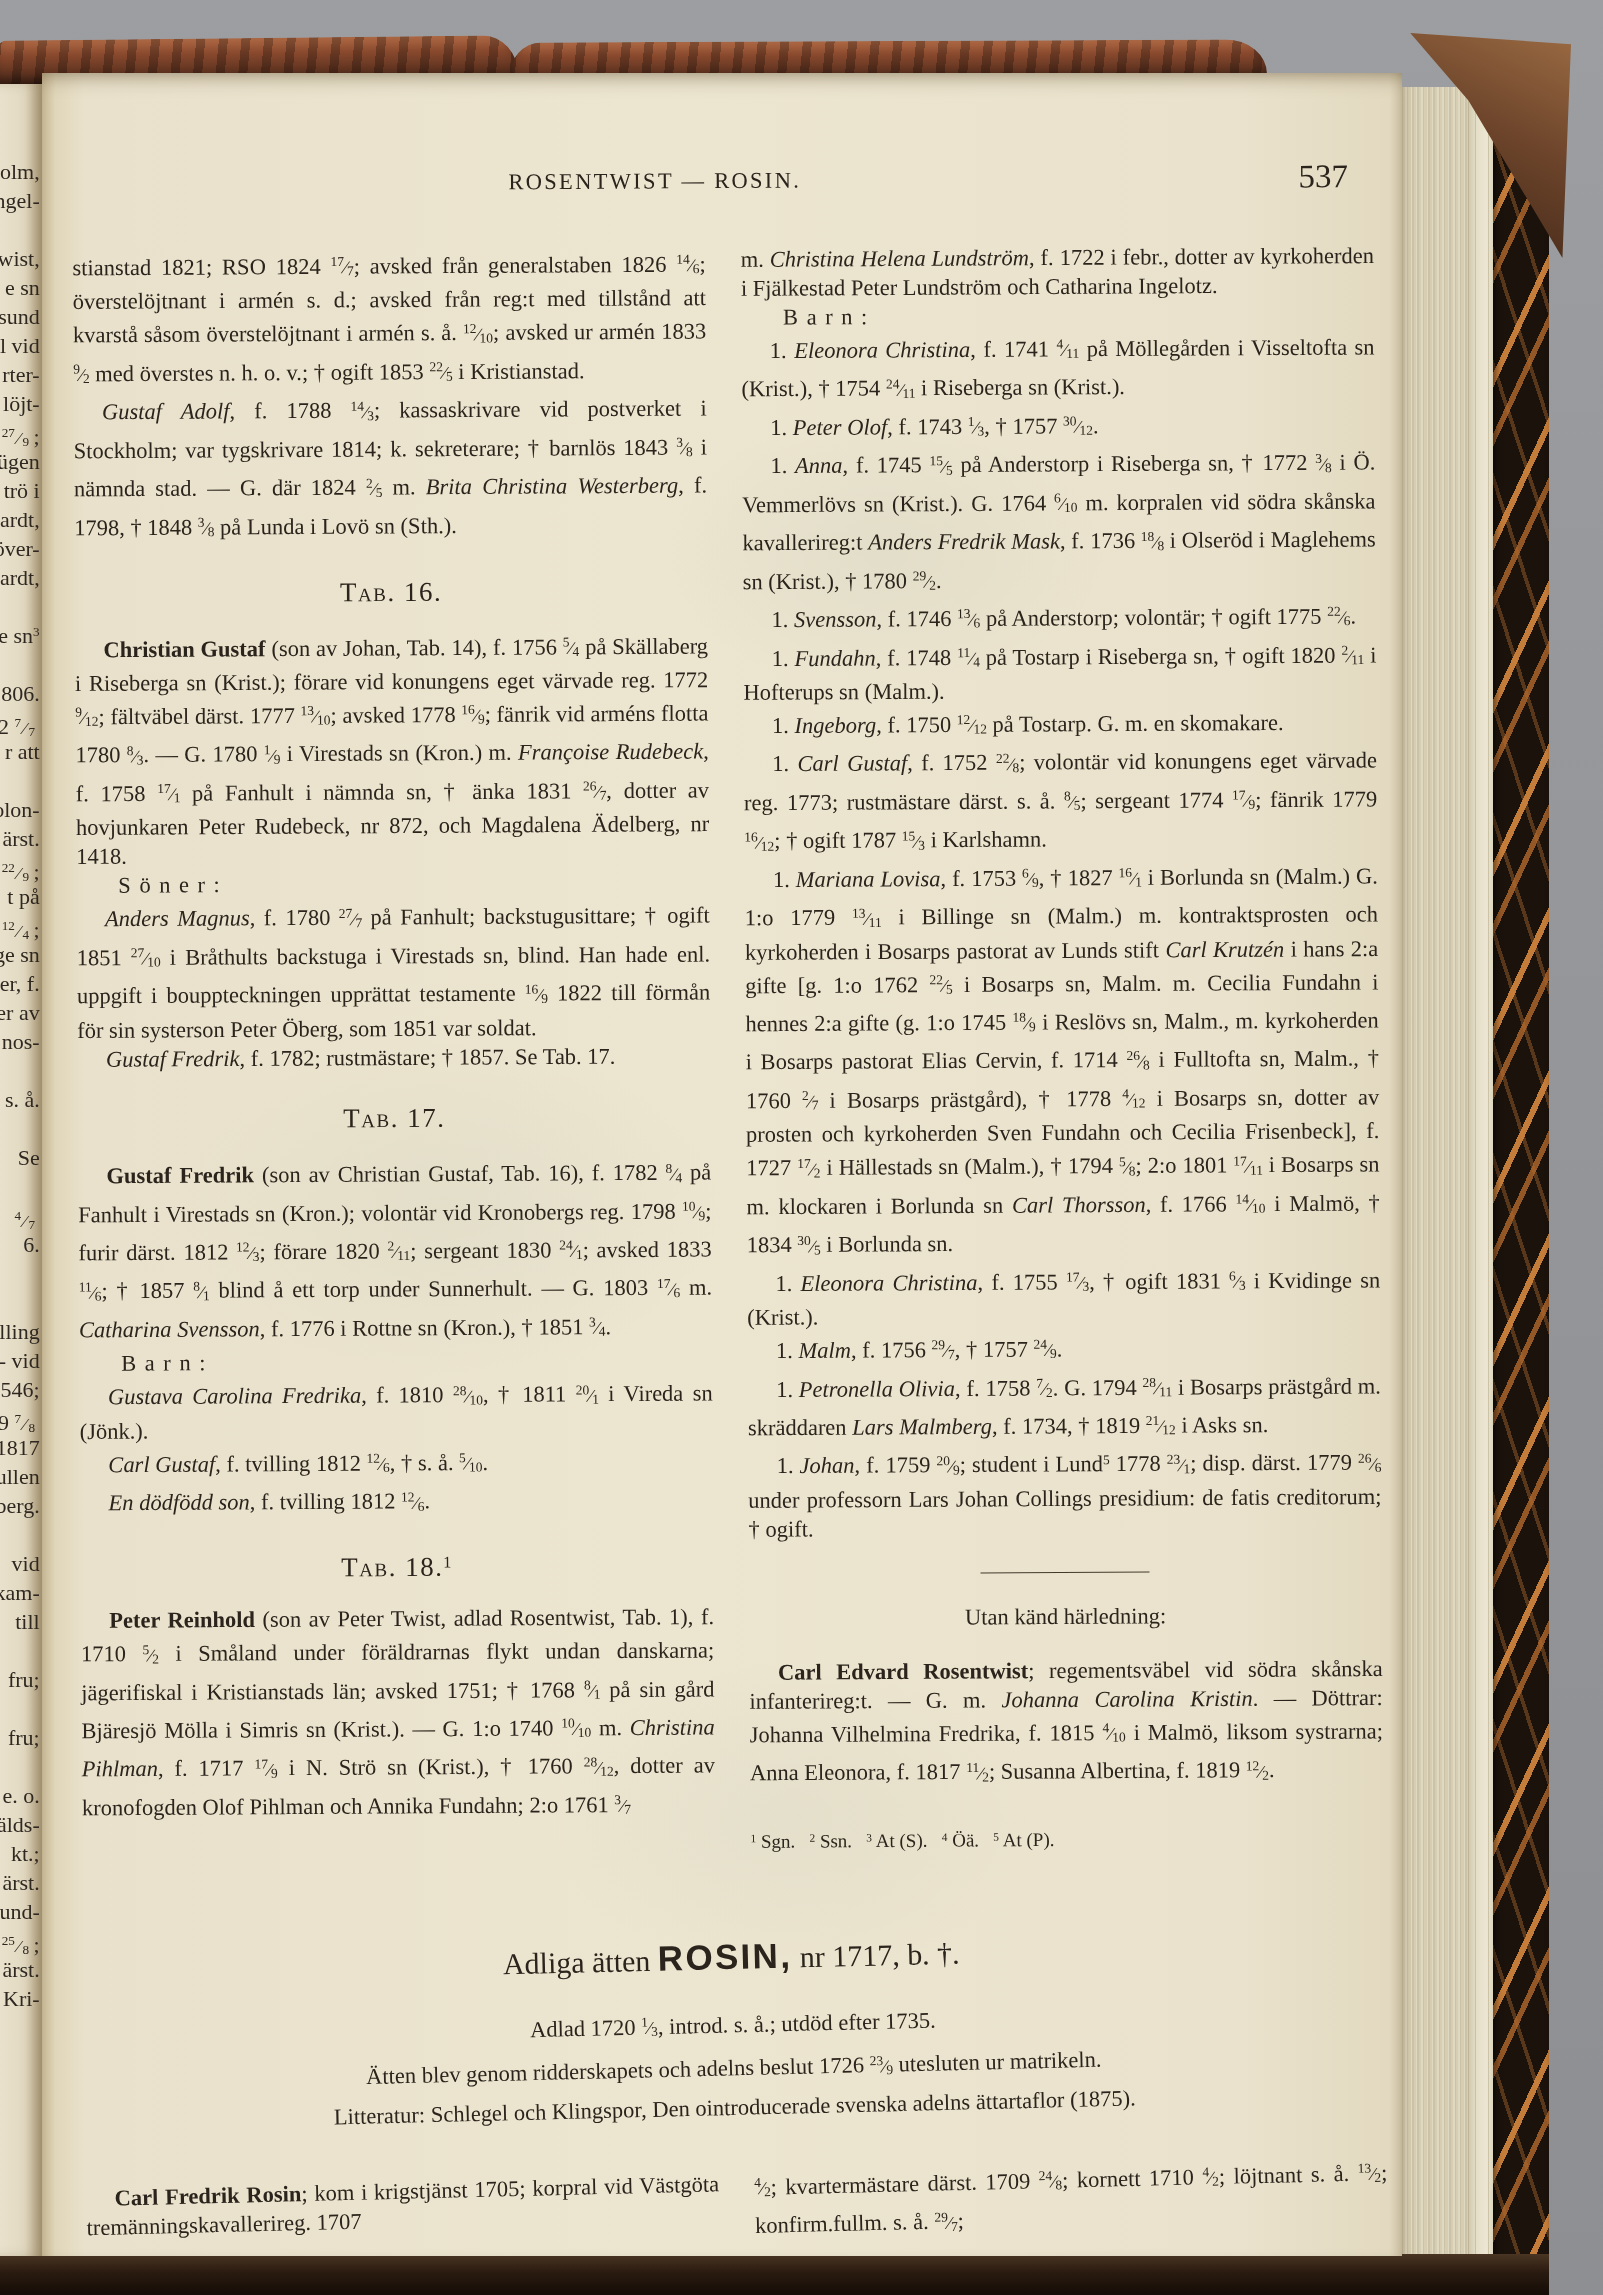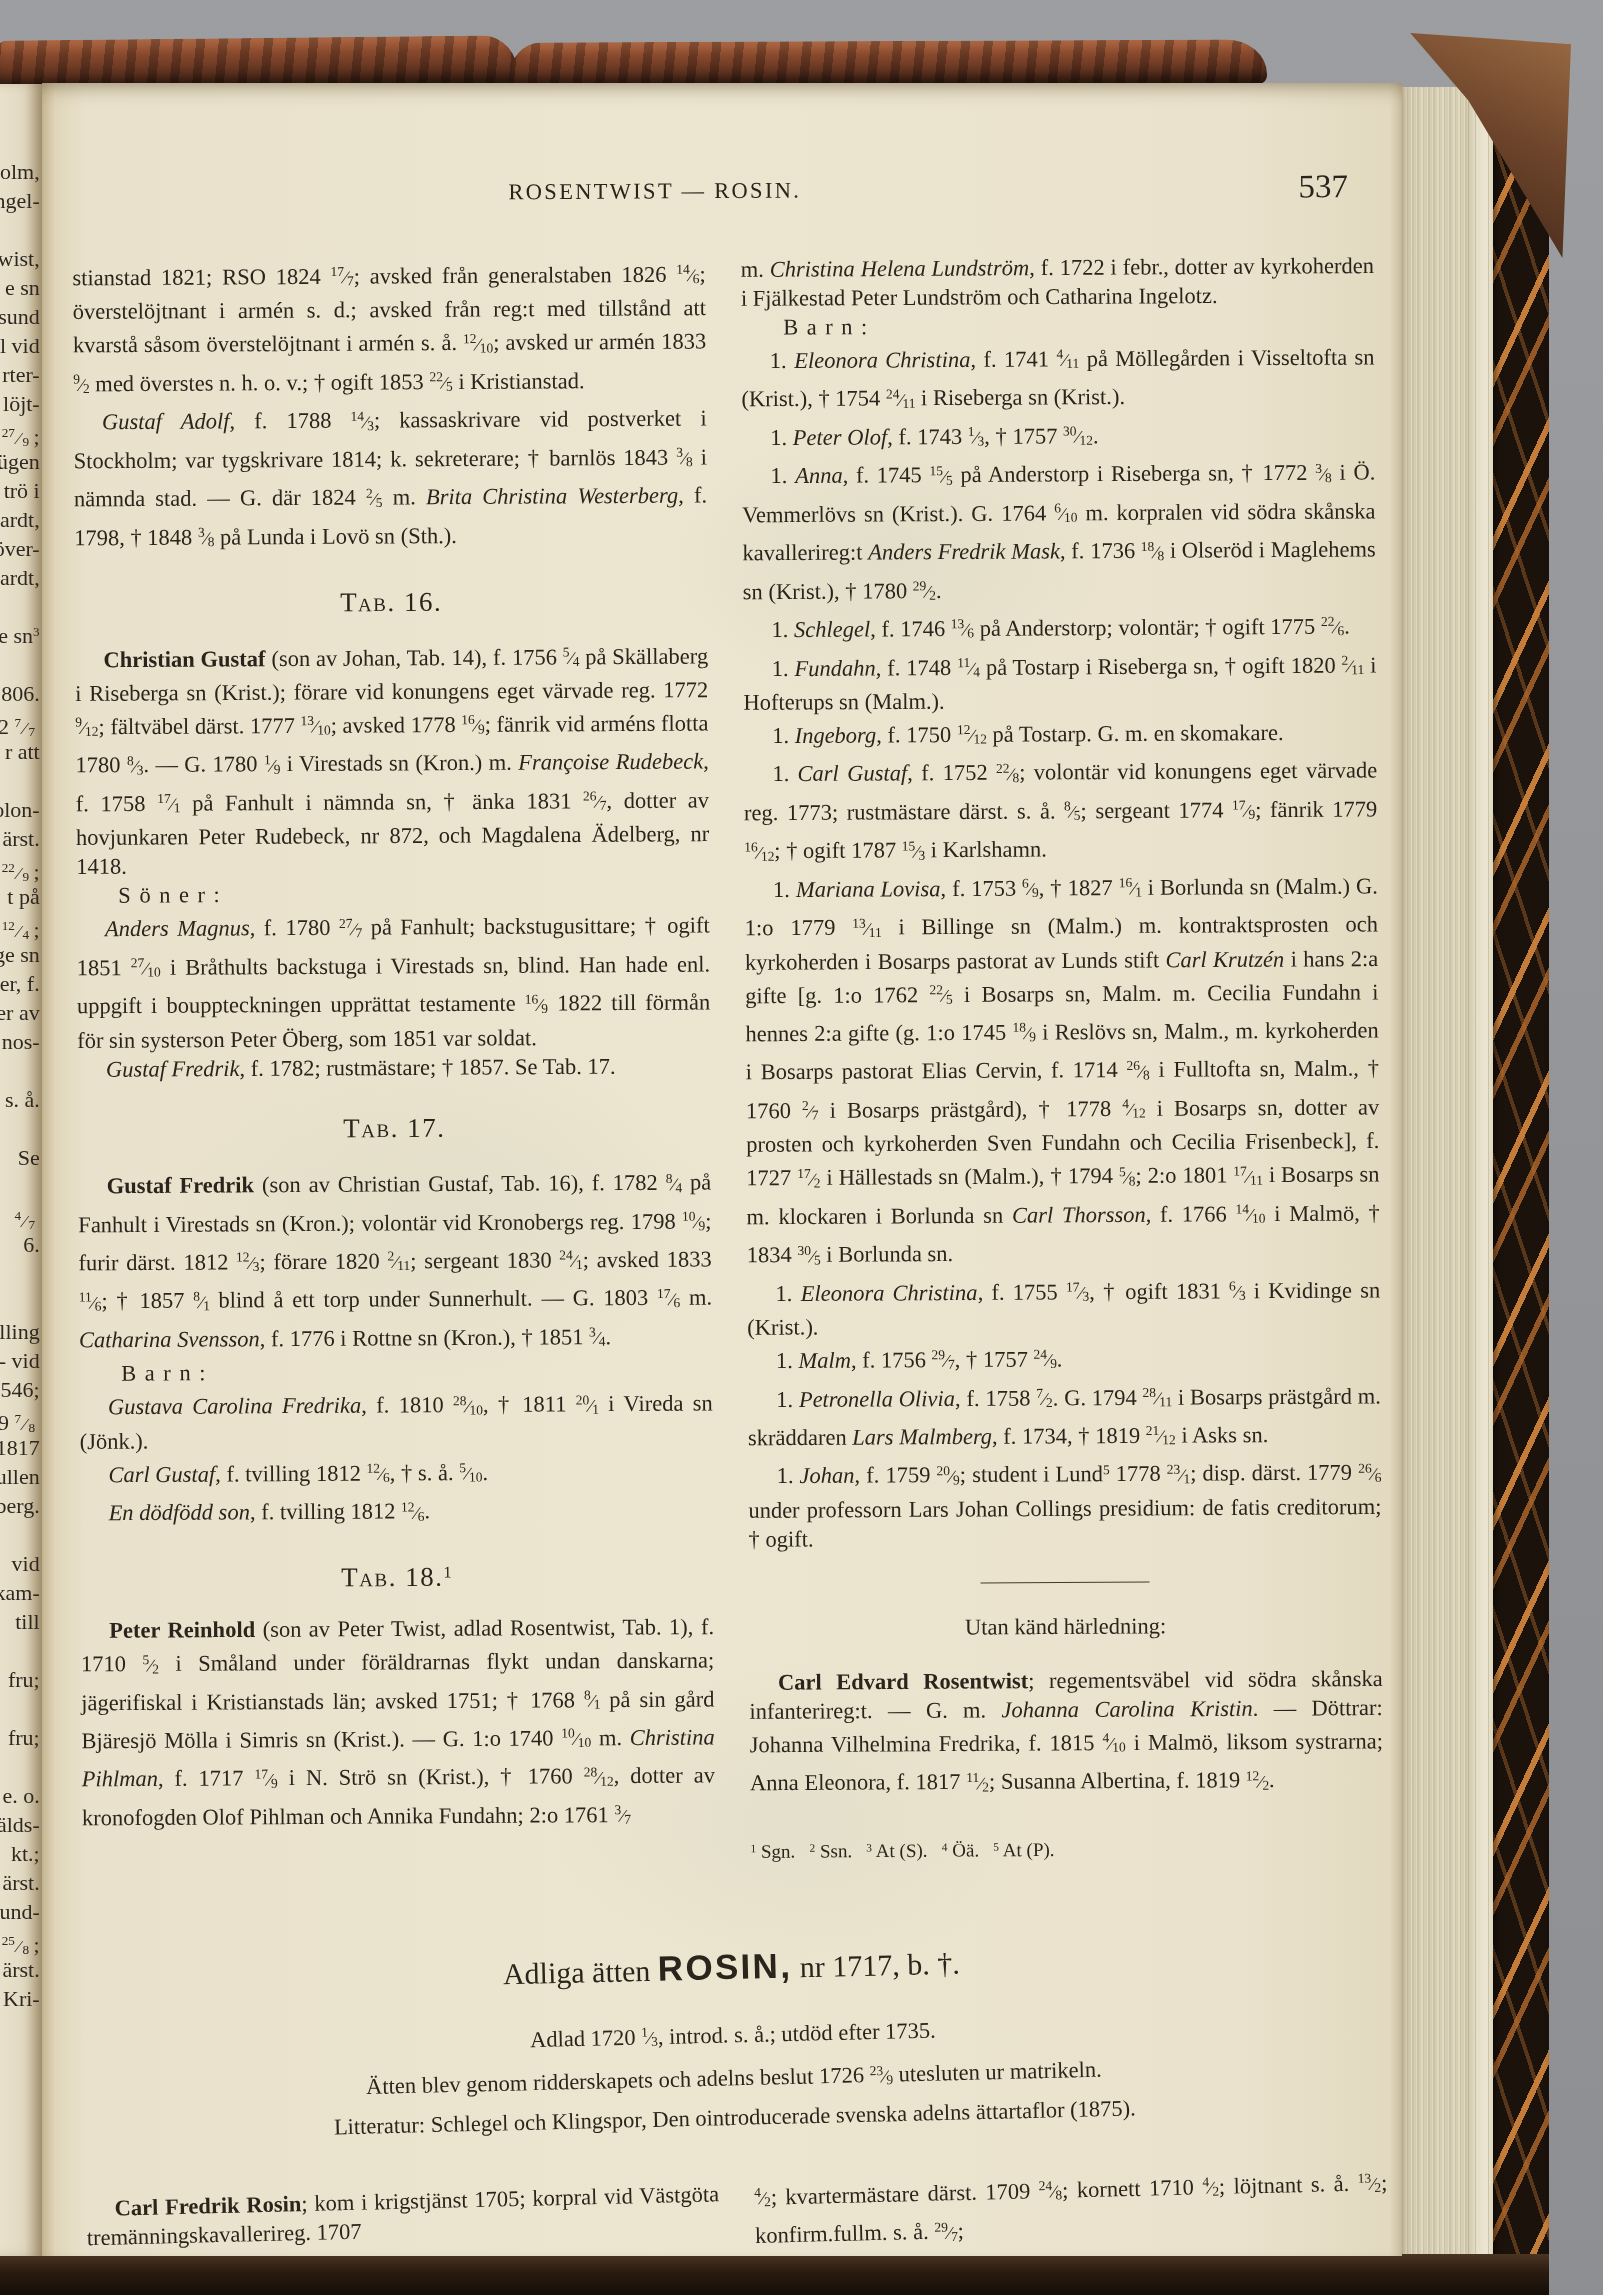--- a/index.html
+++ b/index.html
@@ -59,21 +59,21 @@
     background:linear-gradient(90deg,#e9e1cc 0%,#e2d9c1 60%,#cdbd99 100%);
     box-shadow:inset -12px 0 15px -6px rgba(80,60,30,.45);
     overflow:hidden;
     padding-top:73px;box-sizing:border-box;
     color:#2f2820;font-size:22px;text-align:right;
   }
   .frag{height:29px;line-height:29px;display:flex;justify-content:flex-end;}
   .frag span{white-space:nowrap;padding-right:2.3px;}
   
   .page{
-    position:absolute;left:42px;top:83px;width:1360px;bottom:39px;
+    position:absolute;left:42px;top:73px;width:1360px;bottom:39px;
     background:
       radial-gradient(315px 195px at 62% 22%, rgba(145,168,150,.10), rgba(0,0,0,0) 70%),
       radial-gradient(390px 240px at 30% 52%, rgba(145,168,150,.09), rgba(0,0,0,0) 70%),
       radial-gradient(345px 225px at 55% 80%, rgba(145,168,150,.08), rgba(0,0,0,0) 70%),
       linear-gradient(90deg,#c9ba97 0,#e0d6ba 13.5px,#e9e1cb 42px,#ece5d0 45%,#eae2cc 88%,#e2d9c0 99%,#d6cbae 100%);
     box-shadow:inset 0 15px 19.5px -12px rgba(100,80,50,.55), inset -4.5px 0 12px -6px rgba(120,100,70,.35);
   }
   .page-inner{
     position:absolute;inset:0;padding:95px 22.5px 0 36px;
     color:#2b241c;transform:rotate(-0.35deg);
@@ -347,21 +347,21 @@
             <div class="para"><i>En dödfödd son</i>, f. tvilling 1812 <span class="fr"><span class="n">12</span><span class="sl">⁄</span><span class="d">6</span></span>.</div>
             <div class="tab-heading">Tab. 18.<sup>1</sup></div>
             <div class="para"><b>Peter Reinhold</b> (son av Peter Twist, adlad Rosentwist, Tab. 1), f. 1710 <span class="fr"><span class="n">5</span><span class="sl">⁄</span><span class="d">2</span></span> i Småland under föräldrarnas flykt undan danskarna; jägerifiskal i Kristianstads län; avsked 1751; † 1768 <span class="fr"><span class="n">8</span><span class="sl">⁄</span><span class="d">1</span></span> på sin gård Bjäresjö Mölla i Simris sn (Krist.). — G. 1:o 1740 <span class="fr"><span class="n">10</span><span class="sl">⁄</span><span class="d">10</span></span> m. <i>Christina Pihlman</i>, f. 1717 <span class="fr"><span class="n">17</span><span class="sl">⁄</span><span class="d">9</span></span> i N. Strö sn (Krist.), † 1760 <span class="fr"><span class="n">28</span><span class="sl">⁄</span><span class="d">12</span></span>, dotter av kronofogden Olof Pihlman och Annika Fundahn; 2:o 1761 <span class="fr"><span class="n">3</span><span class="sl">⁄</span><span class="d">7</span></span></div>
           </div>
         <div class="col">
             <div class="para cont">m. <i>Christina Helena Lundström</i>, f. 1722 i febr., dotter av kyrkoherden i Fjälkestad Peter Lundström och Catharina Ingelotz.</div>
             <div class="para spaced">Barn:</div>
             <div class="para">1. <i>Eleonora Christina</i>, f. 1741 <span class="fr"><span class="n">4</span><span class="sl">⁄</span><span class="d">11</span></span> på Möllegården i Visseltofta sn (Krist.), † 1754 <span class="fr"><span class="n">24</span><span class="sl">⁄</span><span class="d">11</span></span> i Riseberga sn (Krist.).</div>
             <div class="para">1. <i>Peter Olof</i>, f. 1743 <span class="fr"><span class="n">1</span><span class="sl">⁄</span><span class="d">3</span></span>, † 1757 <span class="fr"><span class="n">30</span><span class="sl">⁄</span><span class="d">12</span></span>.</div>
             <div class="para">1. <i>Anna</i>, f. 1745 <span class="fr"><span class="n">15</span><span class="sl">⁄</span><span class="d">5</span></span> på Anderstorp i Riseberga sn, † 1772 <span class="fr"><span class="n">3</span><span class="sl">⁄</span><span class="d">8</span></span> i Ö. Vemmerlövs sn (Krist.). G. 1764 <span class="fr"><span class="n">6</span><span class="sl">⁄</span><span class="d">10</span></span> m. korpralen vid södra skånska kavallerireg:t <i>Anders Fredrik Mask</i>, f. 1736 <span class="fr"><span class="n">18</span><span class="sl">⁄</span><span class="d">8</span></span> i Olseröd i Maglehems sn (Krist.), † 1780 <span class="fr"><span class="n">29</span><span class="sl">⁄</span><span class="d">2</span></span>.</div>
-            <div class="para">1. <i>Schlegel</i>, f. 1746 <span class="fr"><span class="n">13</span><span class="sl">⁄</span><span class="d">6</span></span> på Anderstorp; volontär; † ogift 1775 <span class="fr"><span class="n">22</span><span class="sl">⁄</span><span class="d">6</span></span>.</div>
+            <div class="para">1. <i>Svensson</i>, f. 1746 <span class="fr"><span class="n">13</span><span class="sl">⁄</span><span class="d">6</span></span> på Anderstorp; volontär; † ogift 1775 <span class="fr"><span class="n">22</span><span class="sl">⁄</span><span class="d">6</span></span>.</div>
             <div class="para">1. <i>Fundahn</i>, f. 1748 <span class="fr"><span class="n">11</span><span class="sl">⁄</span><span class="d">4</span></span> på Tostarp i Riseberga sn, † ogift 1820 <span class="fr"><span class="n">2</span><span class="sl">⁄</span><span class="d">11</span></span> i Hofterups sn (Malm.).</div>
             <div class="para">1. <i>Ingeborg</i>, f. 1750 <span class="fr"><span class="n">12</span><span class="sl">⁄</span><span class="d">12</span></span> på Tostarp. G. m. en skomakare.</div>
             <div class="para">1. <i>Carl Gustaf</i>, f. 1752 <span class="fr"><span class="n">22</span><span class="sl">⁄</span><span class="d">8</span></span>; volontär vid konungens eget värvade reg. 1773; rustmästare därst. s. å. <span class="fr"><span class="n">8</span><span class="sl">⁄</span><span class="d">5</span></span>; sergeant 1774 <span class="fr"><span class="n">17</span><span class="sl">⁄</span><span class="d">9</span></span>; fänrik 1779 <span class="fr"><span class="n">16</span><span class="sl">⁄</span><span class="d">12</span></span>; † ogift 1787 <span class="fr"><span class="n">15</span><span class="sl">⁄</span><span class="d">3</span></span> i Karlshamn.</div>
             <div class="para">1. <i>Mariana Lovisa</i>, f. 1753 <span class="fr"><span class="n">6</span><span class="sl">⁄</span><span class="d">9</span></span>, † 1827 <span class="fr"><span class="n">16</span><span class="sl">⁄</span><span class="d">1</span></span> i Borlunda sn (Malm.) G. 1:o 1779 <span class="fr"><span class="n">13</span><span class="sl">⁄</span><span class="d">11</span></span> i Billinge sn (Malm.) m. kontraktsprosten och kyrkoherden i Bosarps pastorat av Lunds stift <i>Carl Krutzén</i> i hans 2:a gifte [g. 1:o 1762 <span class="fr"><span class="n">22</span><span class="sl">⁄</span><span class="d">5</span></span> i Bosarps sn, Malm. m. Cecilia Fundahn i hennes 2:a gifte (g. 1:o 1745 <span class="fr"><span class="n">18</span><span class="sl">⁄</span><span class="d">9</span></span> i Reslövs sn, Malm., m. kyrkoherden i Bosarps pastorat Elias Cervin, f. 1714 <span class="fr"><span class="n">26</span><span class="sl">⁄</span><span class="d">8</span></span> i Fulltofta sn, Malm., † 1760 <span class="fr"><span class="n">2</span><span class="sl">⁄</span><span class="d">7</span></span> i Bosarps prästgård), † 1778 <span class="fr"><span class="n">4</span><span class="sl">⁄</span><span class="d">12</span></span> i Bosarps sn, dotter av prosten och kyrkoherden Sven Fundahn och Cecilia Frisenbeck], f. 1727 <span class="fr"><span class="n">17</span><span class="sl">⁄</span><span class="d">2</span></span> i Hällestads sn (Malm.), † 1794 <span class="fr"><span class="n">5</span><span class="sl">⁄</span><span class="d">8</span></span>; 2:o 1801 <span class="fr"><span class="n">17</span><span class="sl">⁄</span><span class="d">11</span></span> i Bosarps sn m. klockaren i Borlunda sn <i>Carl Thorsson</i>, f. 1766 <span class="fr"><span class="n">14</span><span class="sl">⁄</span><span class="d">10</span></span> i Malmö, † 1834 <span class="fr"><span class="n">30</span><span class="sl">⁄</span><span class="d">5</span></span> i Borlunda sn.</div>
             <div class="para">1. <i>Eleonora Christina</i>, f. 1755 <span class="fr"><span class="n">17</span><span class="sl">⁄</span><span class="d">3</span></span>, † ogift 1831 <span class="fr"><span class="n">6</span><span class="sl">⁄</span><span class="d">3</span></span> i Kvidinge sn (Krist.).</div>
             <div class="para">1. <i>Malm</i>, f. 1756 <span class="fr"><span class="n">29</span><span class="sl">⁄</span><span class="d">7</span></span>, † 1757 <span class="fr"><span class="n">24</span><span class="sl">⁄</span><span class="d">9</span></span>.</div>
             <div class="para">1. <i>Petronella Olivia</i>, f. 1758 <span class="fr"><span class="n">7</span><span class="sl">⁄</span><span class="d">2</span></span>. G. 1794 <span class="fr"><span class="n">28</span><span class="sl">⁄</span><span class="d">11</span></span> i Bosarps prästgård m. skräddaren <i>Lars Malmberg</i>, f. 1734, † 1819 <span class="fr"><span class="n">21</span><span class="sl">⁄</span><span class="d">12</span></span> i Asks sn.</div>
             <div class="para">1. <i>Johan</i>, f. 1759 <span class="fr"><span class="n">20</span><span class="sl">⁄</span><span class="d">9</span></span>; student i Lund<sup>5</sup> 1778 <span class="fr"><span class="n">23</span><span class="sl">⁄</span><span class="d">1</span></span>; disp. därst. 1779 <span class="fr"><span class="n">26</span><span class="sl">⁄</span><span class="d">6</span></span> under professorn Lars Johan Collings presidium: de fatis creditorum; † ogift.</div>
             <div class="text-rule"></div>
             <div class="center-heading">Utan känd härledning:</div>

